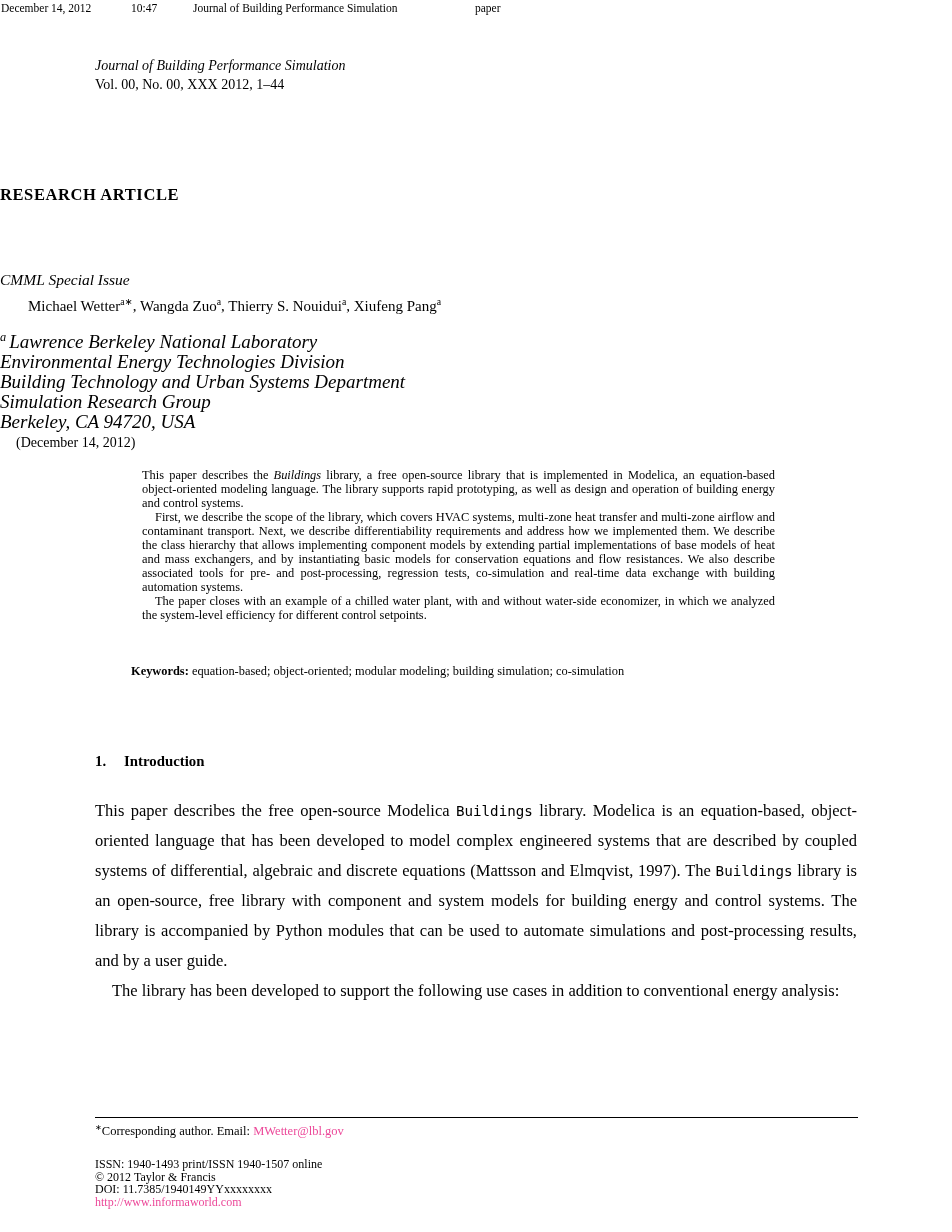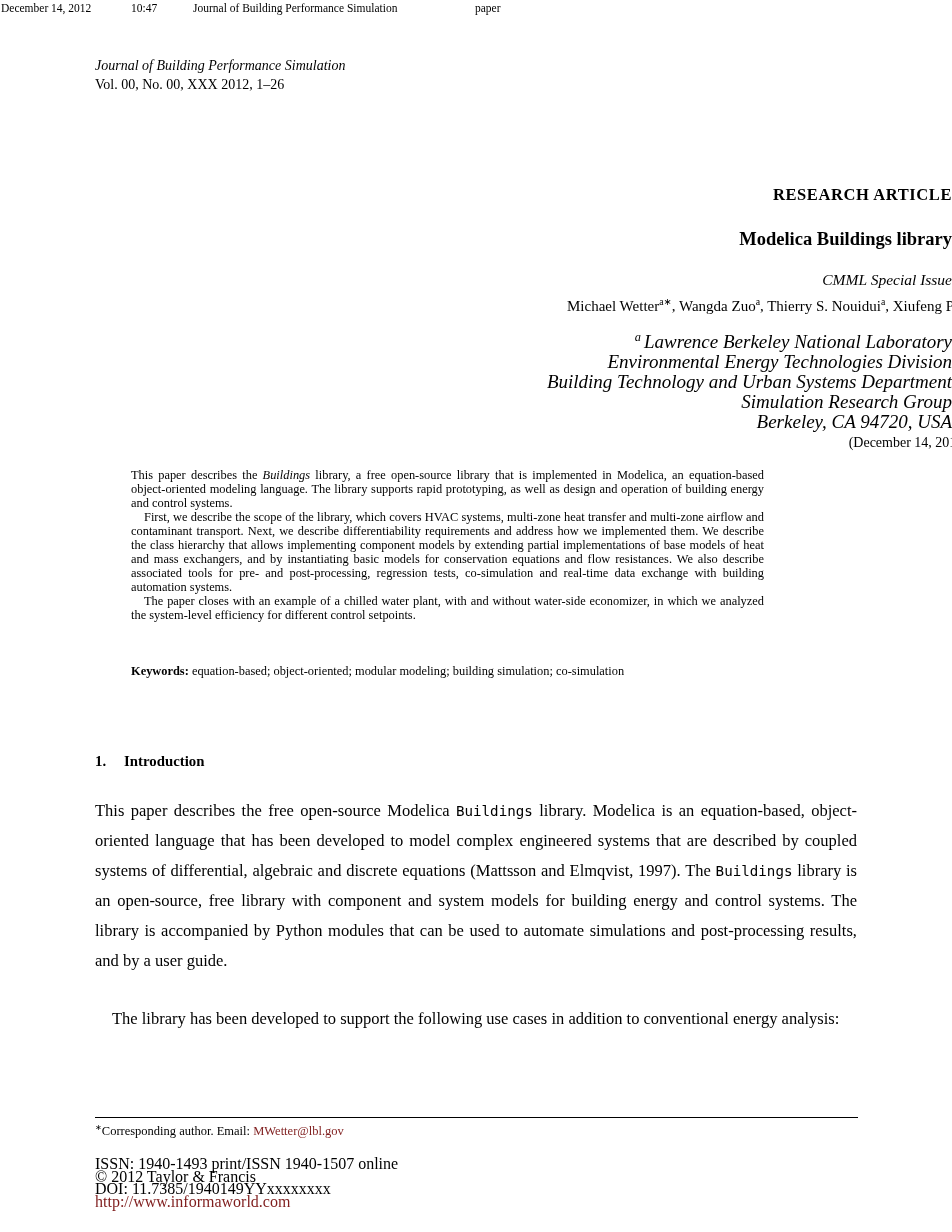--- a/index.html
+++ b/index.html
@@ -16,74 +16,73 @@
   .rh-date   { left:1px; }
   .rh-time   { left:131px; }
   .rh-journal{ left:193px; }
   .rh-tag    { left:475px; }
 
   
   .masthead { position:absolute; left:95px; top:56px; font-size:14px; line-height:19px; }
   .masthead .journal-name { font-style:italic; }
 
   
-  .centered { position:absolute; left:0; width:952px; text-align:right; }
+  .centered { position:absolute; left:0; width:952px; text-align:left; }
   .article-type { top:185px; font-weight:bold; font-size:16.5px; letter-spacing:0.6px; }
   .article-title { top:229px; font-weight:bold; font-size:18.5px; }
   .article-subtitle { top:256px; font-style:italic; font-size:15.5px;margin-top:15px; }
   .authors { top:296px; font-size:15px;margin-left:28px; }
   .affiliation { top:327px; font-style:italic; font-size:19px; line-height:20px; }
   .date-line { top:435px; font-size:14px;margin-left:16px; }
 
   
-  .abstract { position:absolute; left:131px; top:468px; width:633px; font-size:12.4px; line-height:14px; text-align:justify; }
+  .abstract { position:absolute; left:142px; top:468px; width:633px; font-size:12.4px; line-height:14px; text-align:justify; }
   .abstract p.indent { text-indent:13px; }
   .keywords { position:absolute; left:131px; top:664px; width:633px; font-size:12.4px; line-height:14px; }
 
   
   .section-heading { position:absolute; left:95px; top:753px; font-size:14.8px; font-weight:bold; }
   .section-heading .sec-num { display:inline-block; margin-right:18px; }
 
   
   .body-text { position:absolute; left:95px; top:796px; width:762px; font-size:16.5px; line-height:30px; text-align:justify; }
-  .body-text p.indent { text-indent:17px;margin-top:28px; }
+  .body-text p.indent { text-indent:17px; }
 
   
   .footnote-rule { position:absolute; left:95px; top:1117px; width:763px; border-top:1px solid #000; }
   .footnote { position:absolute; left:95px; top:1122px; width:763px; font-size:12.5px; }
 
   
-  .footer { position:absolute; left:95px; top:1158px; width:763px; font-size:16px; line-height:12.6px; }
+  .footer { position:absolute; left:95px; top:1158px; width:763px; font-size:12px; line-height:12.6px; }
 
   
   .run-sup  { font-size:0.65em; vertical-align:super; }
   .run-it   { font-style:italic; }
   .run-b    { font-weight:bold; }
   .run-mono { font-family:"DejaVu Sans Mono", monospace; font-size:0.86em; }
-  .link-like { color:#7f1d1d; text-decoration:none; }
+  .link-like { color:#ec4899; text-decoration:none; }
 </style>
 </head>
 <body>
 
 <div class="page">
 
   <div class="running-header">
     <span class="rh-date">December 14, 2012</span>
     <span class="rh-time">10:47</span>
     <span class="rh-journal">Journal of Building Performance Simulation</span>
     <span class="rh-tag">paper</span>
   </div>
 
   <div class="masthead">
     <div class="journal-name">Journal of Building Performance Simulation</div>
-    <div>Vol. 00, No. 00, XXX 2012, 1–26</div>
+    <div>Vol. 00, No. 00, XXX 2012, 1–44</div>
   </div>
 
   <div class="centered article-type">RESEARCH ARTICLE</div>
-  <div class="centered article-title">Modelica Buildings library</div>
   <div class="centered article-subtitle">CMML Special Issue</div>
 
   <div class="centered authors"><span>Michael Wetter</span><span class="run-sup">a∗</span><span>, Wangda Zuo</span><span class="run-sup">a</span><span>, Thierry S. Nouidui</span><span class="run-sup">a</span><span>, Xiufeng Pang</span><span class="run-sup">a</span></div>
 
   <div class="centered affiliation">
     <div><span class="run-sup">a </span><span>Lawrence Berkeley National Laboratory</span></div>
     <div>Environmental Energy Technologies Division</div>
     <div>Building Technology and Urban Systems Department</div>
     <div>Simulation Research Group</div>
     <div>Berkeley, CA 94720, USA</div>

